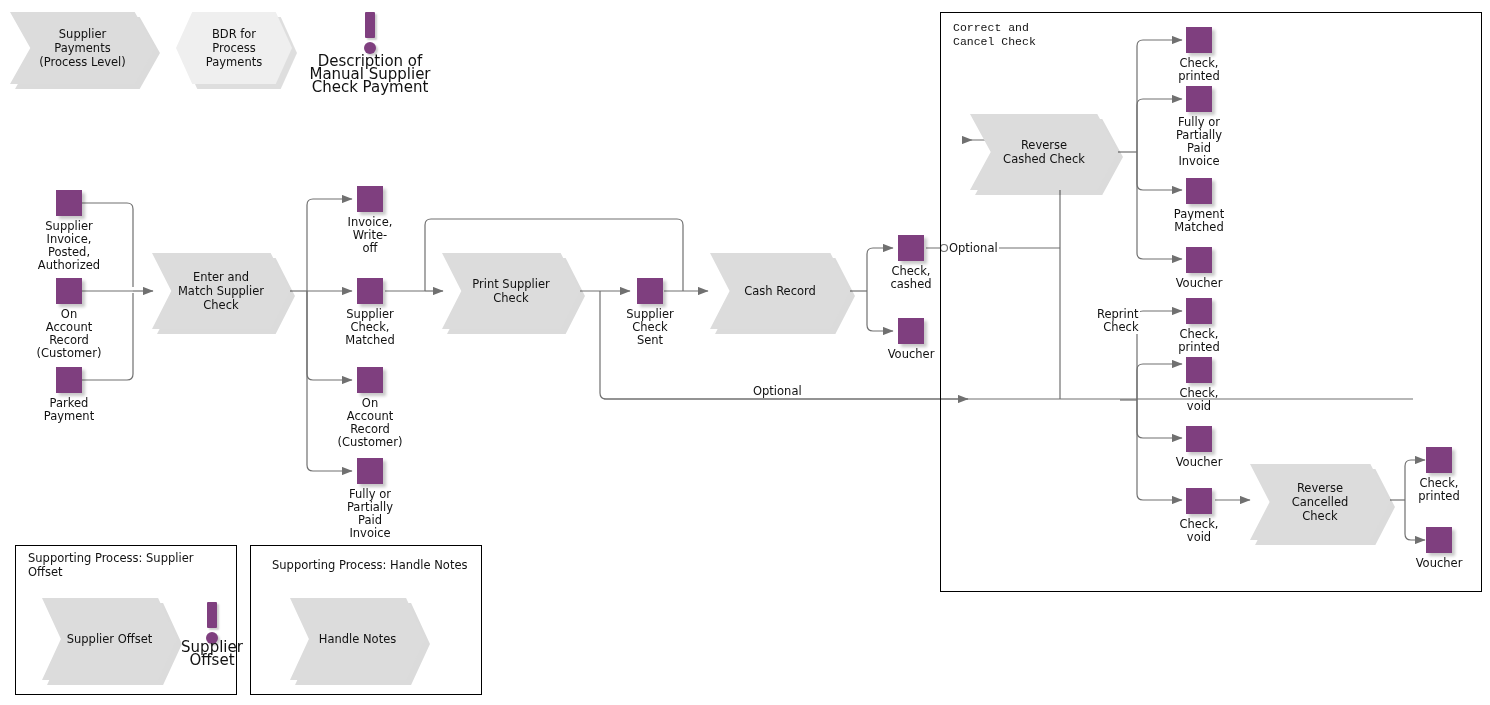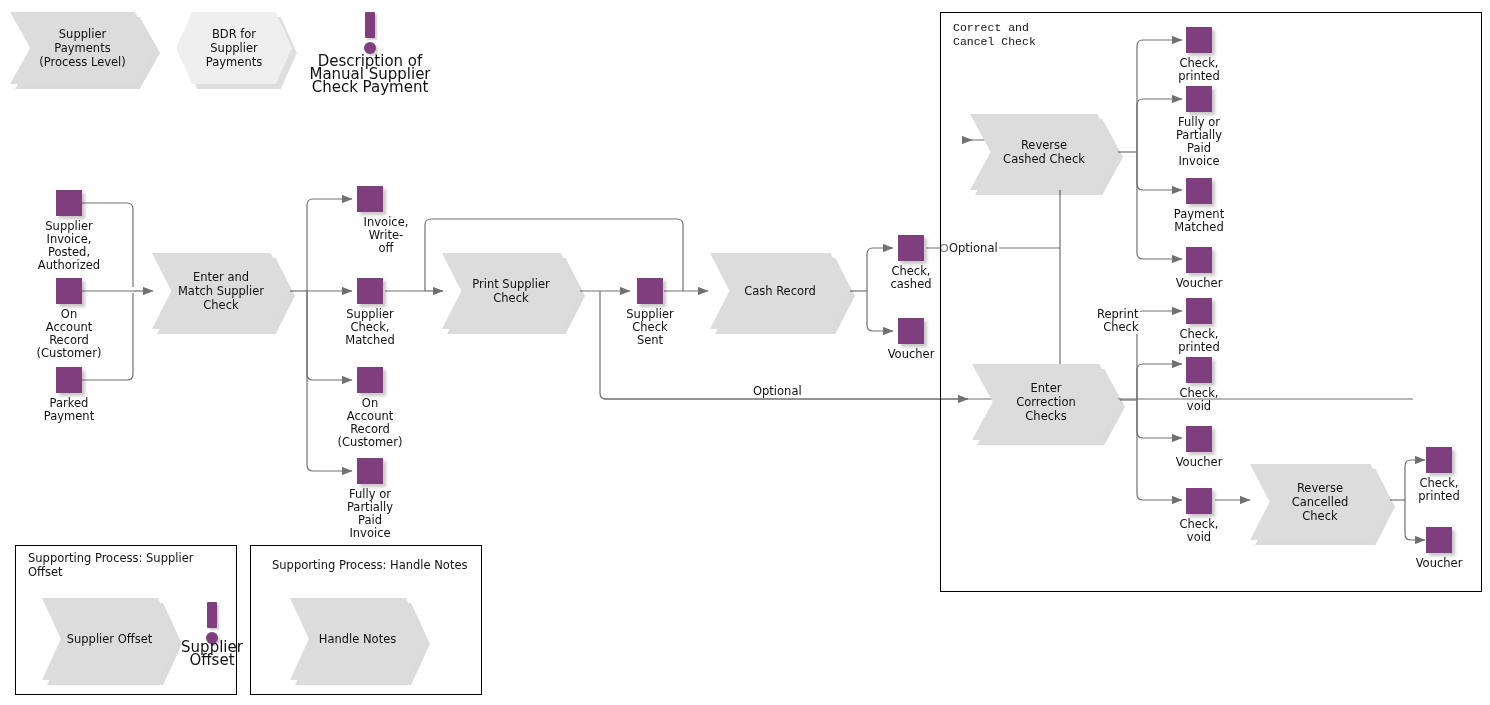--- a/index.html
+++ b/index.html
@@ -163,21 +163,21 @@
         <span style="white-space:pre-line;">Supplier
 Payments
 (Process Level)</span>
       </div>
   </div>
 
   <div class="hexwrap" style="left:176px;top:12px;width:116px;height:72px;">
     <div class="sh"></div>
     <div class="bd">
         <span style="white-space:pre-line;">BDR for
-Supplier
+Process
 Payments</span>
       </div>
   </div>
 
   <div class="excl" style="left:361px;top:12px;">
     <div class="bar"></div>
     <div class="dot"></div>
   </div>
   <div class="excl-cap" style="left: 300px; top: 55px; width: 140px; white-space: pre-line;" style2="">Description of
 Manual Supplier
@@ -203,21 +203,21 @@
 
   <div class="chev-wrap" style="left:152px;top:253px;width:138px;height:76px;">
     <div class="sh"></div>
     <div class="bd">
         <span style="white-space:pre-line;">Enter and
 Match Supplier
 Check</span>
       </div>
   </div>
 
-  <div class="bo" style="left:357px;top:186px;padding-left:32px;">
+  <div class="bo" style="left:357px;top:186px;">
     <div class="sq"></div>
     <div class="cap" style="white-space:pre-line;">Invoice,
 Write-off</div>
   </div>
   <div class="bo" style="left:357px;top:278px;">
     <div class="sq"></div>
     <div class="cap" style="white-space:pre-line;">Supplier
 Check,
 Matched</div>
   </div>
@@ -297,28 +297,20 @@
   <div class="bo" style="left:1186px;top:178px;">
     <div class="sq"></div>
     <div class="cap" style="white-space:pre-line;">Payment
 Matched</div>
   </div>
   <div class="bo" style="left:1186px;top:247px;">
     <div class="sq"></div>
     <div class="cap" style="white-space:pre-line;">Voucher</div>
   </div>
 
-  <div class="chev-wrap" style="left:972px;top:364px;width:148px;height:76px;">
-    <div class="sh"></div>
-    <div class="bd">
-        <span style="white-space:pre-line;">Enter
-Correction
-Checks</span>
-      </div>
-  </div>
 
   <div class="bo" style="left:1186px;top:298px;">
     <div class="sq"></div>
     <div class="cap" style="white-space:pre-line;">Check,
 printed</div>
   </div>
   <div class="bo" style="left:1186px;top:357px;">
     <div class="sq"></div>
     <div class="cap" style="white-space:pre-line;">Check,
 void</div>

